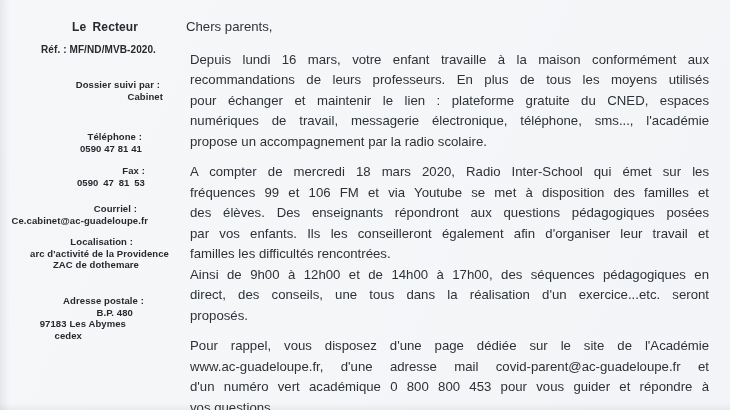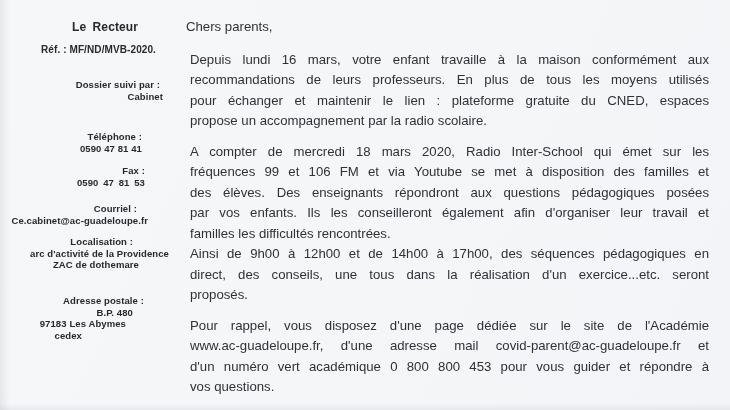--- a/index.html
+++ b/index.html
@@ -104,20 +104,21 @@
       </div>
     </aside>
 
   <main class="body-col" data-name="letter-body">
     <div class="salutation line flush" data-name="salutation">Chers parents,</div>
     <div id="paragraphs" data-name="letter-paragraphs">
         <p class="para" data-name="paragraph-1">
           <span class="line" data-name="text-line">Depuis lundi 16 mars, votre enfant travaille à la maison conformément aux</span>
           <span class="line" data-name="text-line">recommandations de leurs professeurs. En plus de tous les moyens utilisés</span>
           <span class="line" data-name="text-line">pour échanger et maintenir le lien : plateforme gratuite du CNED, espaces</span>
+          <span class="line" data-name="text-line">numériques de travail, messagerie électronique, téléphone, sms..., l'académie</span>
           <span class="line flush" data-name="text-line">propose un accompagnement par la radio scolaire.</span>
         </p>
         <p class="para" data-name="paragraph-2">
           <span class="line" data-name="text-line">A compter de mercredi 18 mars 2020, Radio Inter-School qui émet sur les</span>
           <span class="line" data-name="text-line">fréquences 99 et 106 FM et via Youtube se met à disposition des familles et</span>
           <span class="line" data-name="text-line">des élèves. Des enseignants répondront aux questions pédagogiques posées</span>
           <span class="line" data-name="text-line">par vos enfants. Ils les conseilleront également afin d'organiser leur travail et</span>
           <span class="line flush" data-name="text-line">familles les difficultés rencontrées.</span>
           <span class="line" data-name="text-line">Ainsi de 9h00 à 12h00 et de 14h00 à 17h00, des séquences pédagogiques en</span>
           <span class="line" data-name="text-line">direct, des conseils, une tous dans la réalisation d'un exercice...etc. seront</span>

